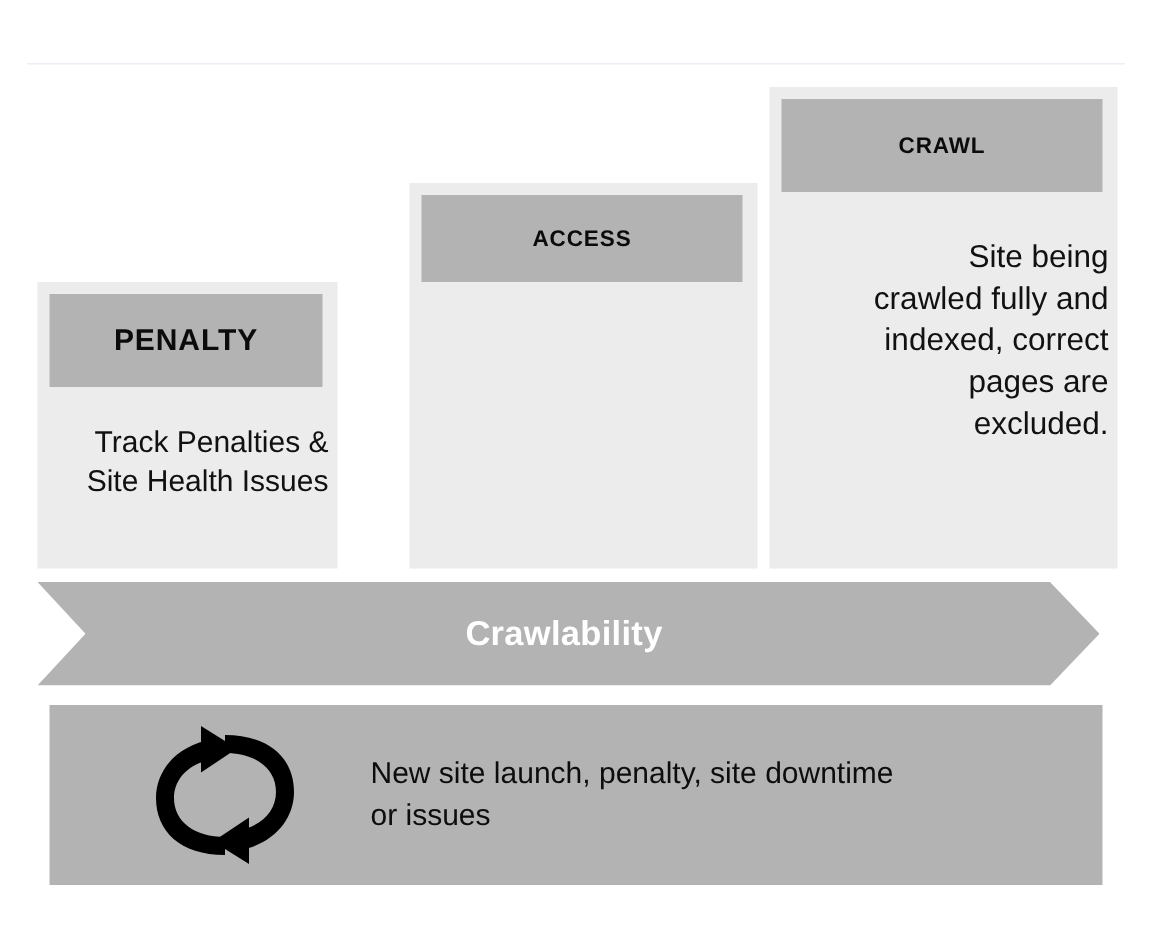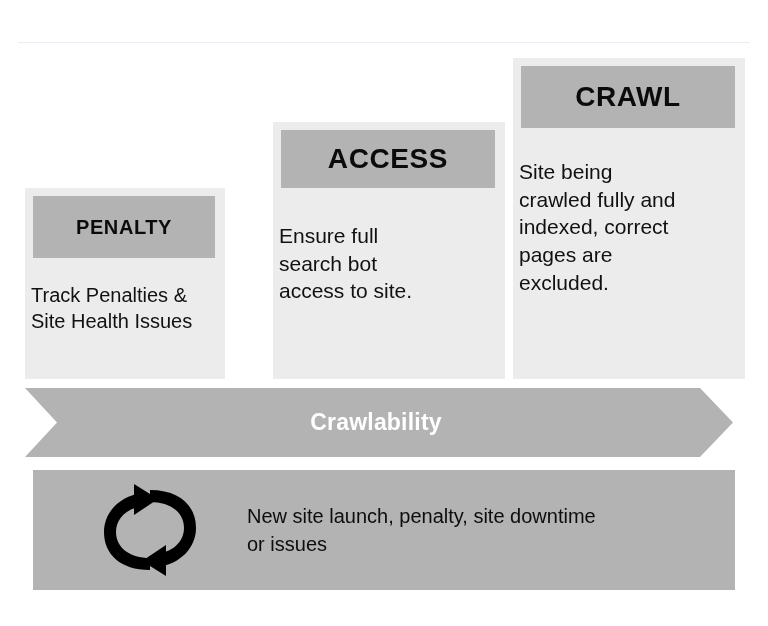--- a/index.html
+++ b/index.html
@@ -42,30 +42,30 @@
     left: 8px;
     right: 10px;
     top: 8px;
     background: #b3b3b3;
     display: flex;
     align-items: center;
     justify-content: center;
   }
   .card-header span {
     font-weight: bold;
-    font-size: 28px;
+    font-size: 15px;
     color: #0b0b0b;
     letter-spacing: 0.6px;
     line-height: 1;
   }
   .card-body {
     position: absolute;
     left: 6px;
     right: 6px;
-    text-align: left;
+    text-align: right;
     font-size: 21px;
     line-height: 1.32;
     color: #111111;
   }
 
   #card-penalty { left: 25px;  top: 188px; width: 200px; height: 191px; }
   #card-penalty .card-header { height: 62px; }
   #card-penalty .card-header span { font-size: 20px; }
   #card-penalty .card-body { top: 94px; font-size: 20px; }
 
@@ -142,25 +142,20 @@
     </div>
     <div class="card-body">
       <div>Track Penalties &amp;</div>
       <div>Site Health Issues</div>
     </div>
   </div>
 
   <div class="card" id="card-access">
     <div class="card-header">
       <span>ACCESS</span>
-    </div>
-    <div class="card-body">
-      <div>Ensure full</div>
-      <div>search bot</div>
-      <div>access to site.</div>
     </div>
   </div>
 
   <div class="card" id="card-crawl">
     <div class="card-header">
       <span>CRAWL</span>
     </div>
     <div class="card-body">
       <div>Site being</div>
       <div>crawled fully and</div>

